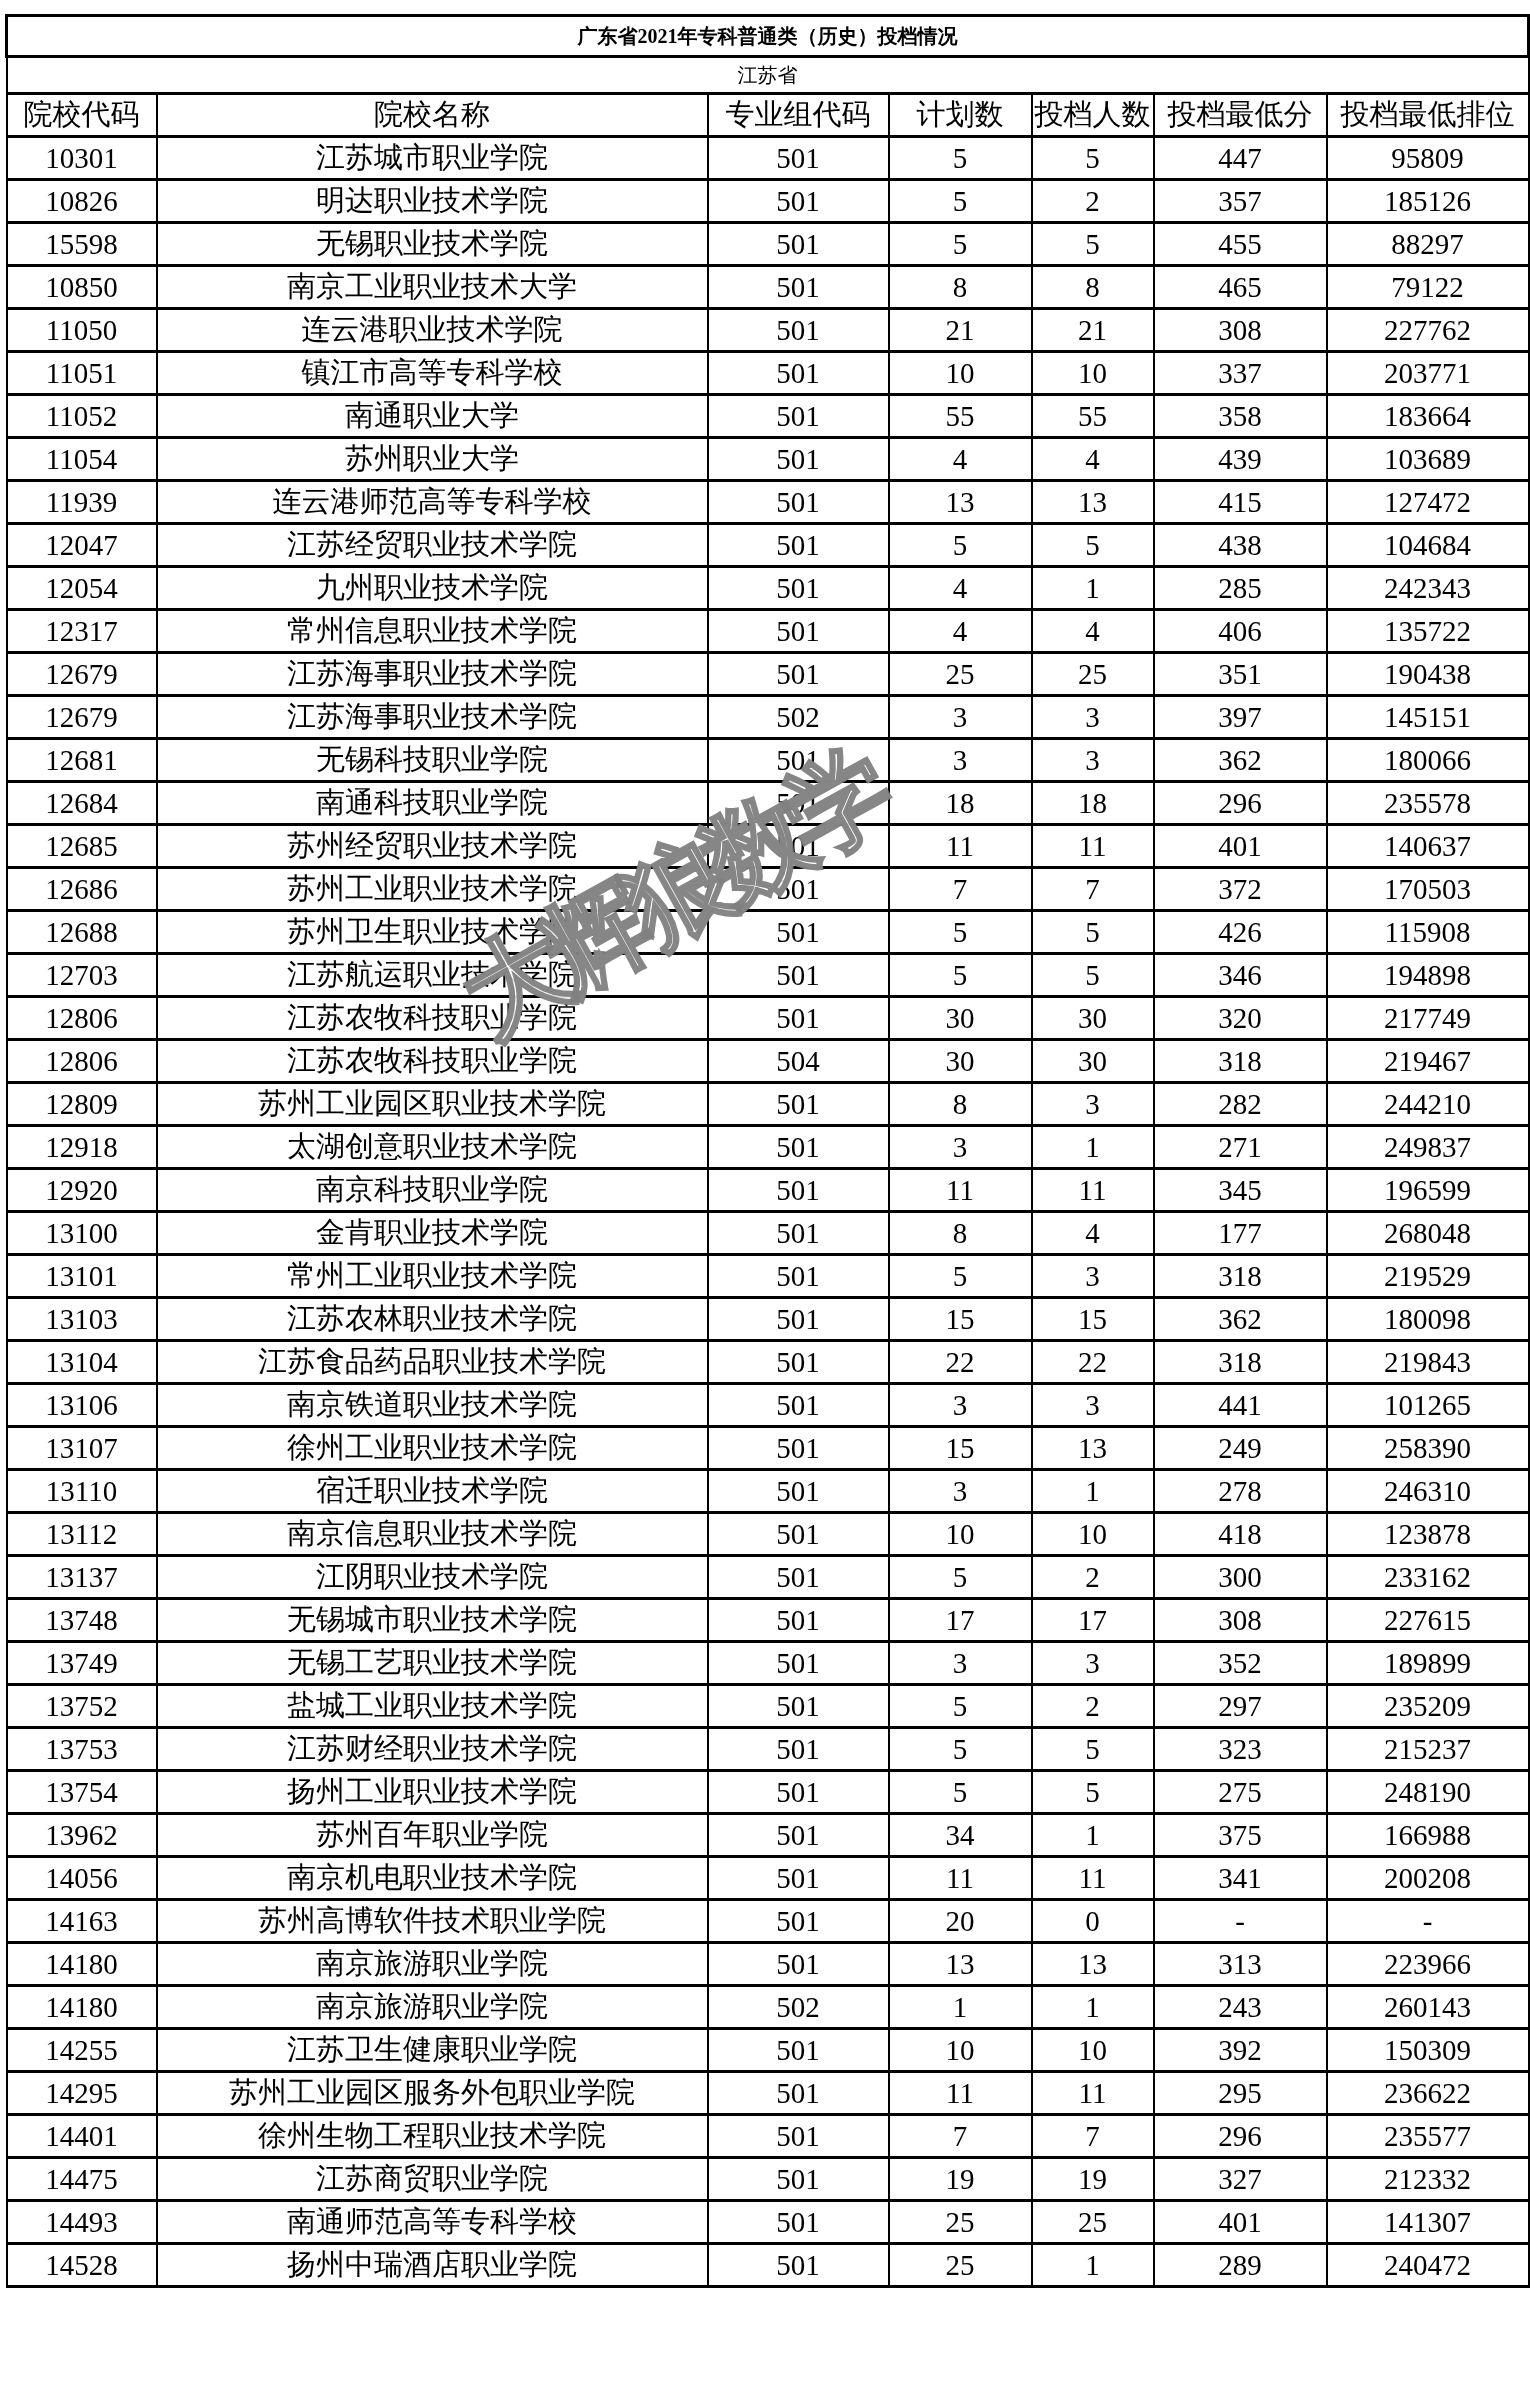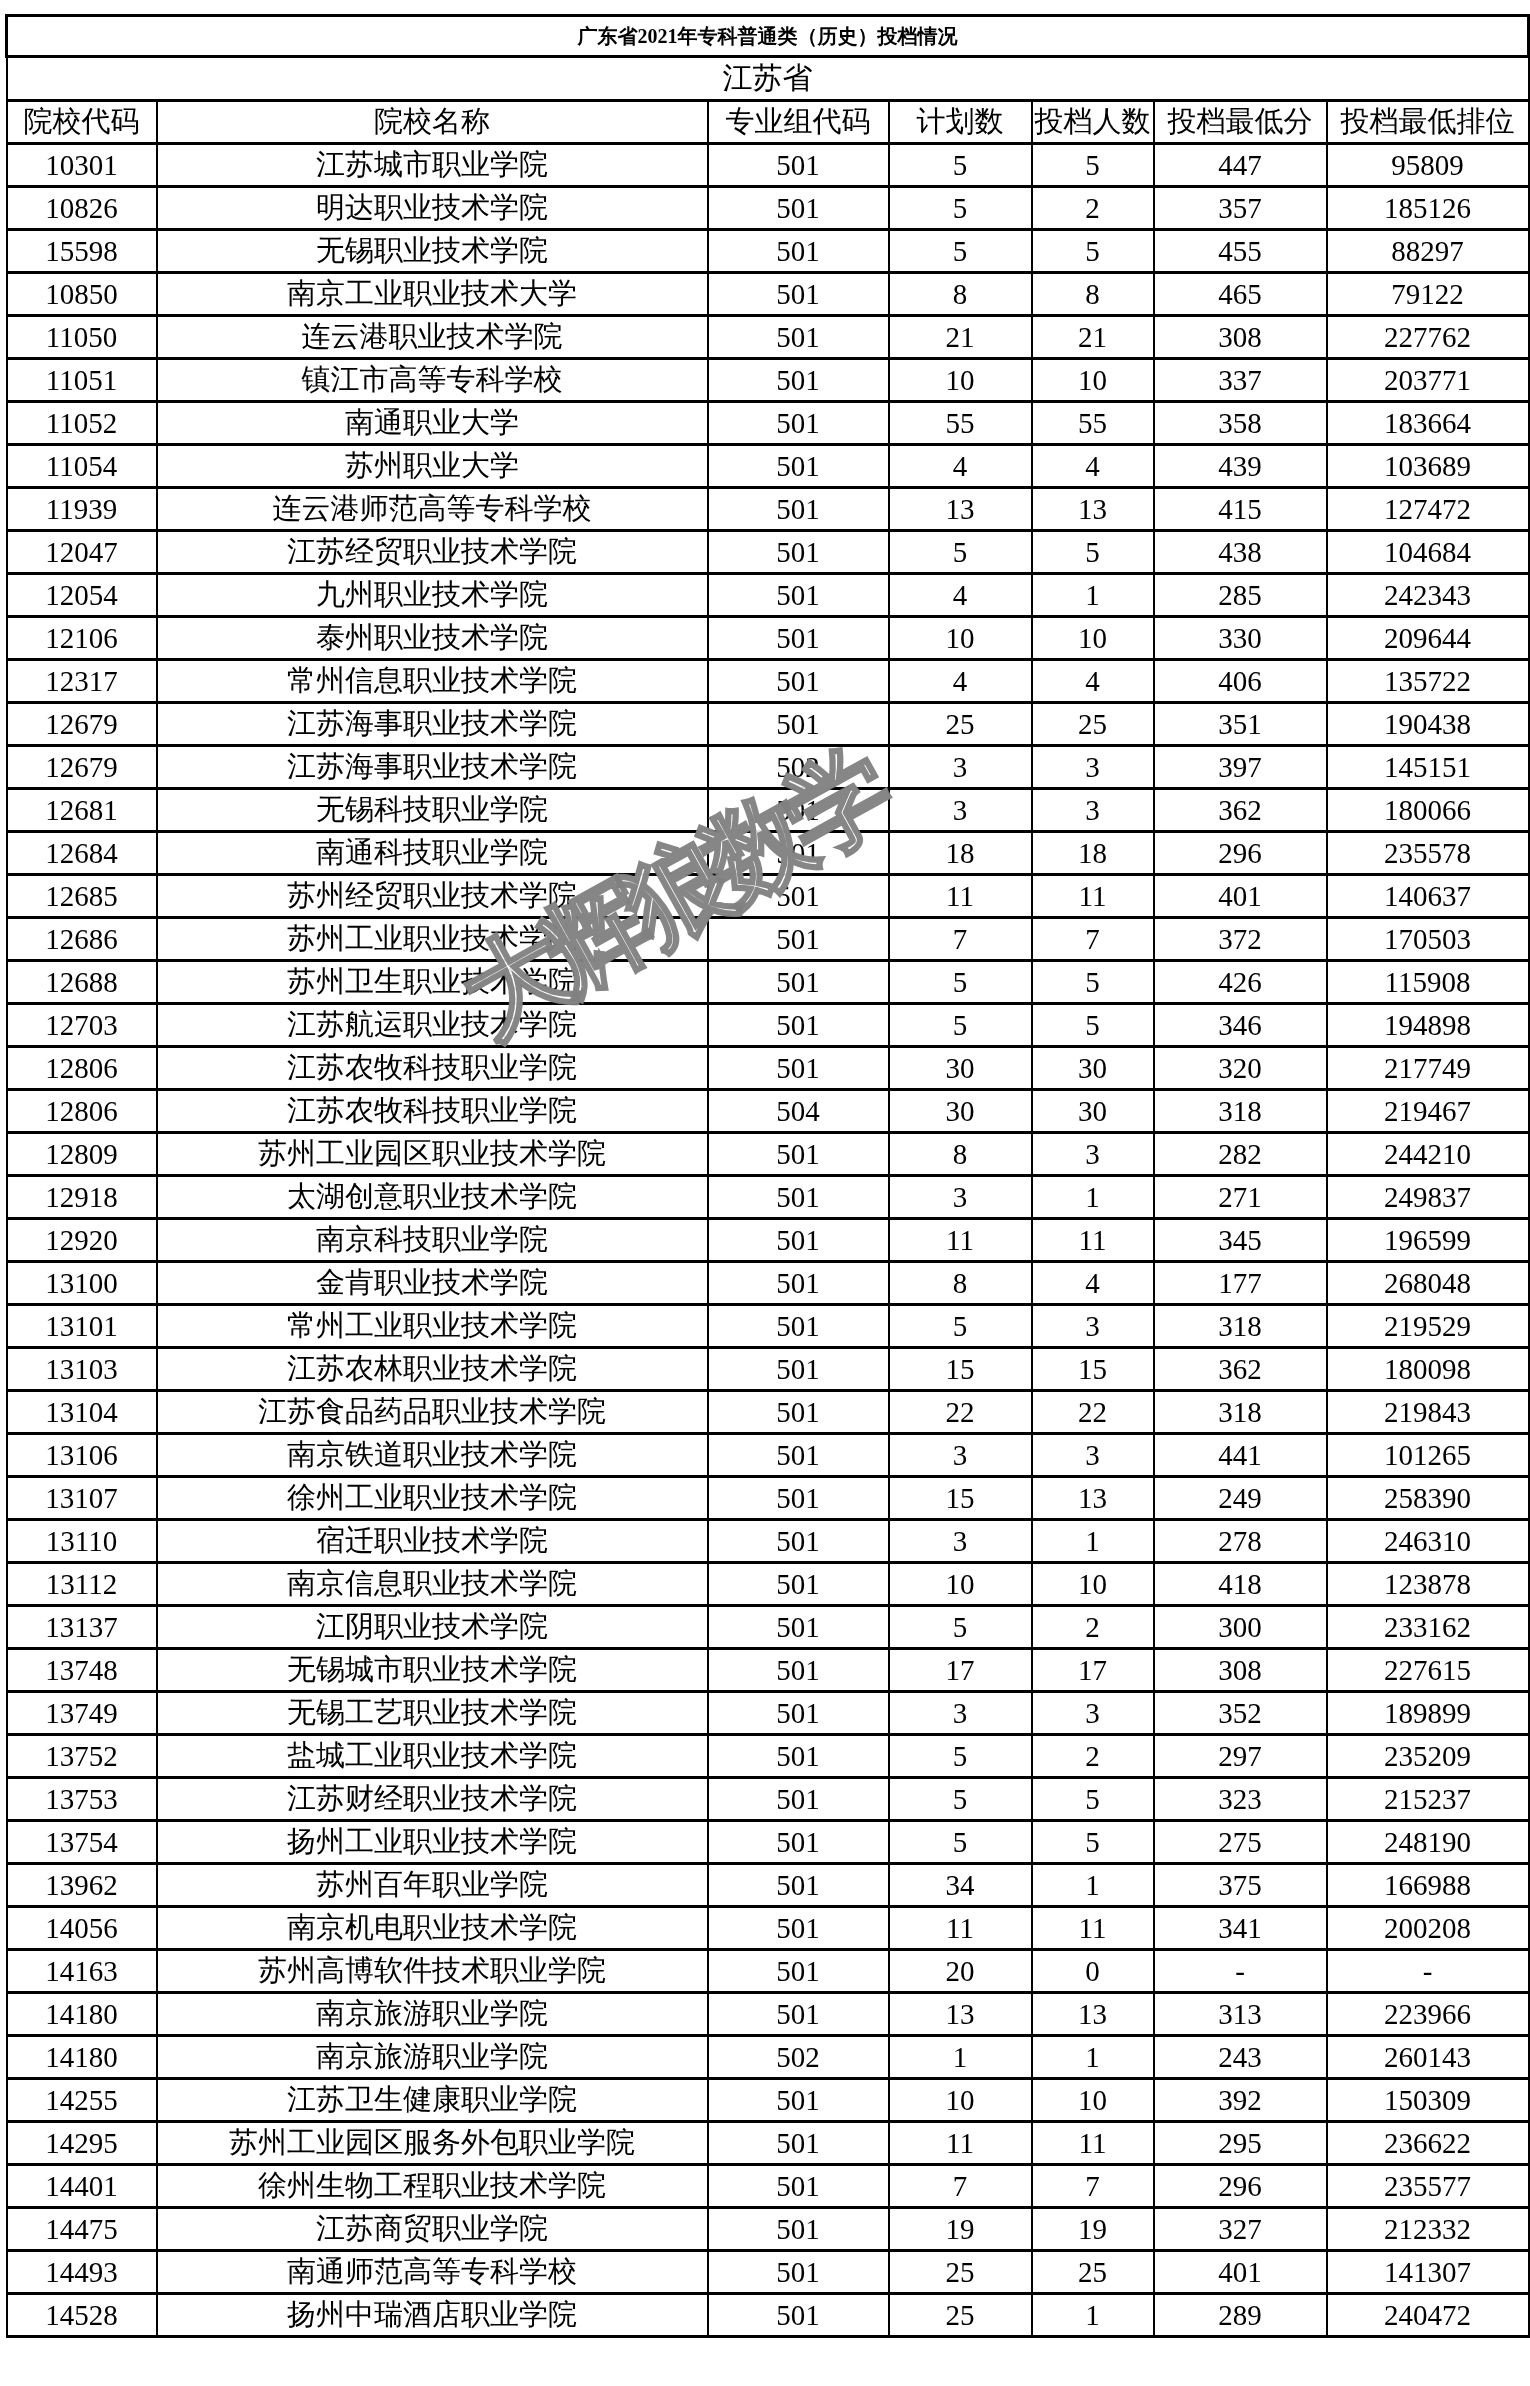--- a/index.html
+++ b/index.html
@@ -20,21 +20,21 @@
     border:2px solid #000;
     border-top-width:3px; border-bottom-width:3px;
     text-align:center; vertical-align:middle;
     padding:0 2px;
     overflow:hidden; white-space:nowrap;
   }
   tr.title-row td {
     font-weight:bold; font-size:20px; height:38px;
     border-width:3px;
   }
-  tr.subtitle-row td { font-size:30px; height:34px; }
+  tr.subtitle-row td { font-size:20px; height:34px; }
   tr.header-row td  { font-size:29px; height:33px; }
   tbody.rows td     { font-size:29px; height:37px; }
   .watermark {
     position:absolute; left:472px; top:938px;
     font-size:104px; font-weight:bold;
     letter-spacing:-12px; white-space:nowrap;
     transform:rotate(-29deg); transform-origin:0 50%;
     color:rgba(255,255,255,0.88);
     -webkit-text-stroke:3px rgba(128,128,128,0.95);
     z-index:5; pointer-events:none;
@@ -164,29 +164,20 @@
       <tr>
         <td>12054</td>
         <td>九州职业技术学院</td>
         <td>501</td>
         <td>4</td>
         <td>1</td>
         <td>285</td>
         <td>242343</td>
       </tr>
       <tr>
-        <td>12106</td>
-        <td>泰州职业技术学院</td>
-        <td>501</td>
-        <td>10</td>
-        <td>10</td>
-        <td>330</td>
-        <td>209644</td>
-      </tr>
-      <tr>
         <td>12317</td>
         <td>常州信息职业技术学院</td>
         <td>501</td>
         <td>4</td>
         <td>4</td>
         <td>406</td>
         <td>135722</td>
       </tr>
       <tr>
         <td>12679</td>

